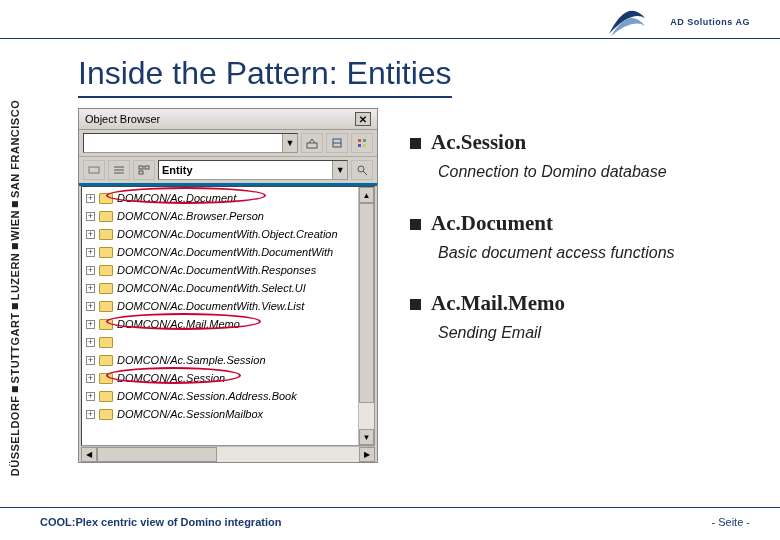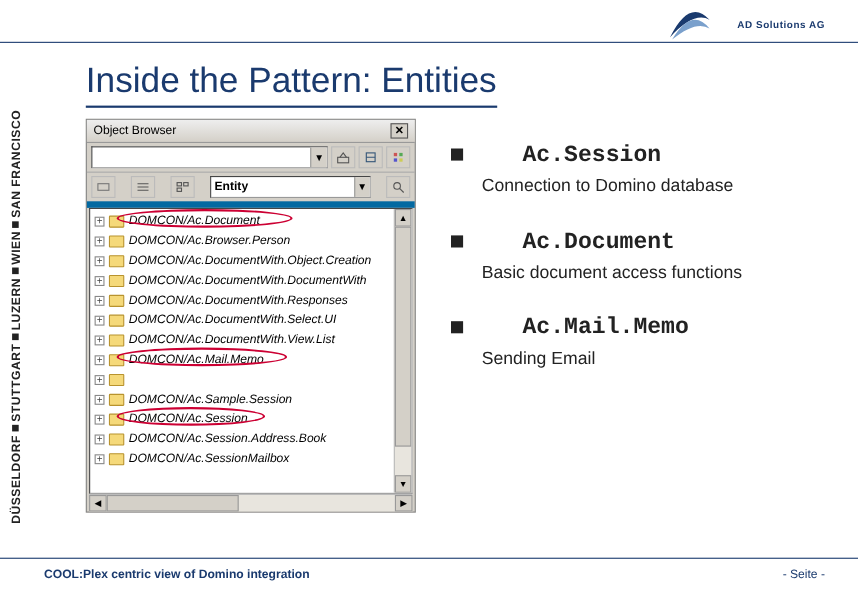--- a/index.html
+++ b/index.html
@@ -20,21 +20,21 @@
 
   .browser { position: absolute; left: 78px; top: 108px; width: 300px; background: #d4d0c8; border: 1px solid #888; font-family: Tahoma, sans-serif; font-size: 11px; }
   .browser-title { background: linear-gradient(#eee, #d4d0c8); border-bottom: 1px solid #999; padding: 3px 6px; display: flex; align-items: center; justify-content: space-between; }
   .browser-title-text { color: #000; }
   .close-btn { width: 16px; height: 14px; background: #d4d0c8; border: 1px solid #555; display: flex; align-items: center; justify-content: center; font-weight: bold; font-size: 10px; cursor: pointer; }
   .toolbar1 { display: flex; align-items: center; padding: 3px 4px; gap: 3px; border-bottom: 1px solid #aaa; }
   .combo { height: 20px; background: #fff; border: 1px inset #999; display: flex; align-items: center; }
   .combo input { border: none; outline: none; height: 100%; padding: 0 3px; font-size: 11px; width: 100%; background: transparent; }
   .combo-arrow { width: 16px; height: 18px; background: #d4d0c8; border-left: 1px solid #999; display: flex; align-items: center; justify-content: center; font-size: 9px; cursor: pointer; }
   .tb-btn { width: 22px; height: 20px; border: 1px solid #bbb; background: #d4d0c8; display: flex; align-items: center; justify-content: center; cursor: pointer; }
-  .toolbar2 { display: flex; align-items: flex-start; padding: 3px 4px; gap: 14px; border-bottom: 6px solid #0369a1; }
+  .toolbar2 { display: flex; align-items: flex-start; padding: 3px 4px; gap: 3px; border-bottom: 3px solid #0369a1; }
   .tree { background: #fff; border: 1px inset #999; margin: 0 2px; height: 260px; overflow: hidden; position: relative; }
   .tree-inner { padding: 2px 0; }
   .tree-row { display: flex; align-items: center; height: 18px; padding-left: 4px; gap: 4px; font-size: 11px; position: relative; }
   .expand { width: 9px; height: 9px; border: 1px solid #888; background: #fff; display: flex; align-items: center; justify-content: center; font-size: 9px; line-height: 1; color: #444; cursor: pointer; }
   .folder { width: 14px; height: 11px; background: #f5d97a; border: 1px solid #b8932e; border-radius: 1px; flex-shrink: 0; }
   .tree-label { color: #000; white-space: nowrap; font-style: italic; }
   .circle { position: absolute; border: 2px solid #cc0033; border-radius: 50%; pointer-events: none; }
   .circle.c1 { left: 24px; top: 0px; width: 160px; height: 17px; }
   .circle.c2 { left: 24px; top: 126px; width: 155px; height: 17px; }
   .circle.c3 { left: 24px; top: 180px; width: 135px; height: 17px; }
@@ -44,22 +44,22 @@
   .status { background: #d4d0c8; border-top: 1px solid #aaa; padding: 2px 6px; font-size: 11px; margin-top: 2px; }
   .scrollbar-h { height: 16px; background: #e8e5de; border-top: 1px solid #bbb; display: flex; margin: 0 2px; }
   .sb-h-btn { width: 16px; height: 100%; background: #d4d0c8; border: 1px solid #999; display: flex; align-items: center; justify-content: center; font-size: 8px; cursor: pointer; }
   .sb-h-track { flex: 1; position: relative; }
   .sb-h-thumb { position: absolute; left: 0; top: 0; bottom: 0; width: 120px; background: #d4d0c8; border: 1px solid #999; cursor: pointer; }
 
   .bullets { position: absolute; left: 410px; top: 130px; right: 40px; }
   .bullet-item { margin-bottom: 28px; }
   .bullet-head { display: flex; align-items: baseline; gap: 10px; }
   .sq { width: 11px; height: 11px; background: #222; flex-shrink: 0; margin-top: 4px; }
-  .bullet-title { font-size: 21px; font-weight: bold; color: #222; font-family: Liberation Mono, monospace; margin-left: 44px; }
-  .bullet-desc { font-size: 16px; color: #222; margin-left: 28px; margin-top: 6px; line-height: 1.35; }
+  .bullet-title { font-size: 21px; font-weight: bold; color: #222; font-family: Liberation Serif, serif; }
+  .bullet-desc { font-size: 16px; color: #222; margin-left: 28px; margin-top: 6px; line-height: 1.35; font-style: italic; }
 
   .footer-left { position: absolute; bottom: 12px; left: 40px; font-size: 11px; font-weight: bold; color: #1a3a6e; }
   .footer-right { position: absolute; bottom: 12px; right: 30px; font-size: 11px; color: #1a3a6e; }
   .footer-line { position: absolute; bottom: 32px; left: 0; right: 0; height: 1px; background: #1a3a6e; }
 </style>
 </head>
 <body>
 
 <div class="logo-line"></div>
 <div class="logo">

